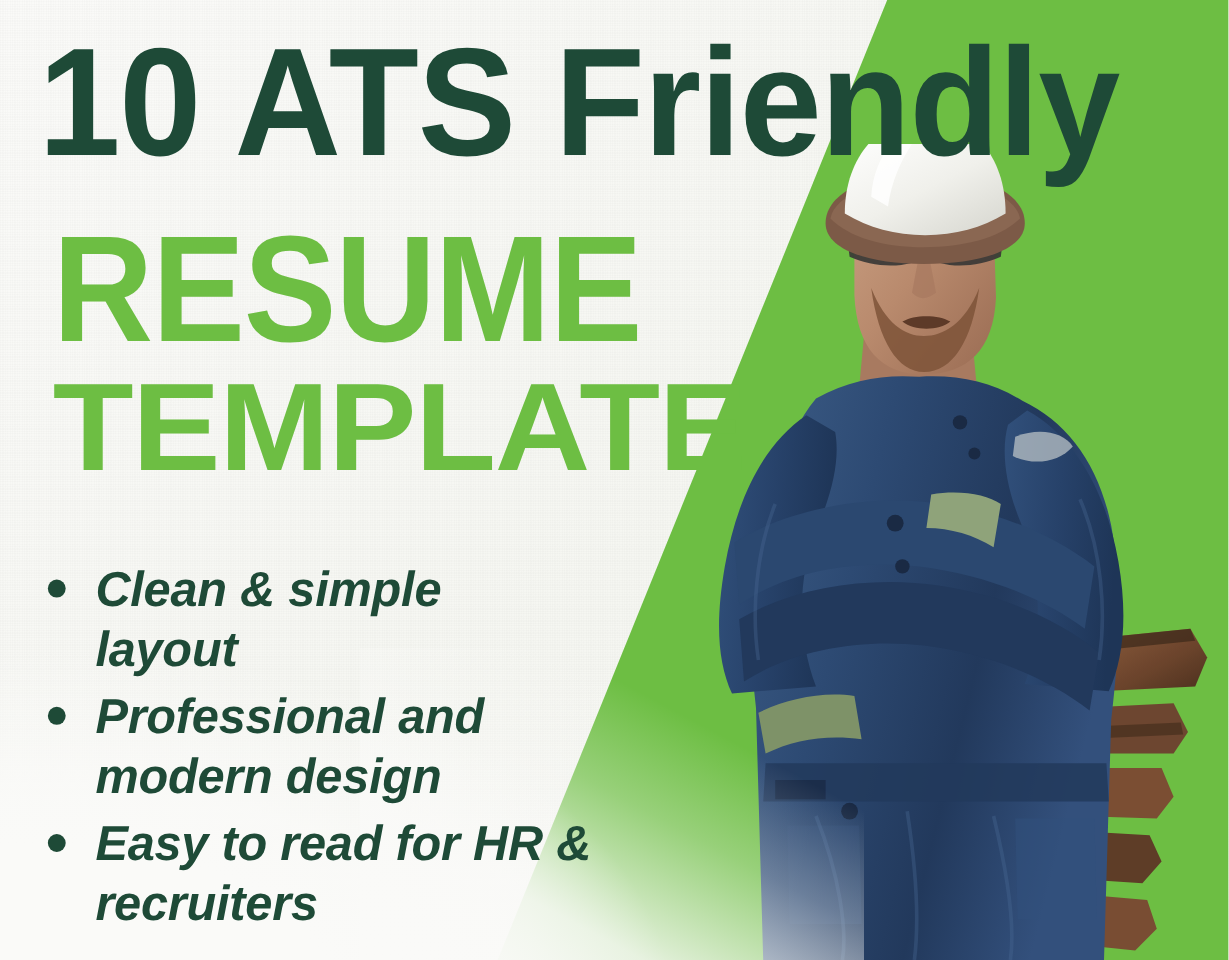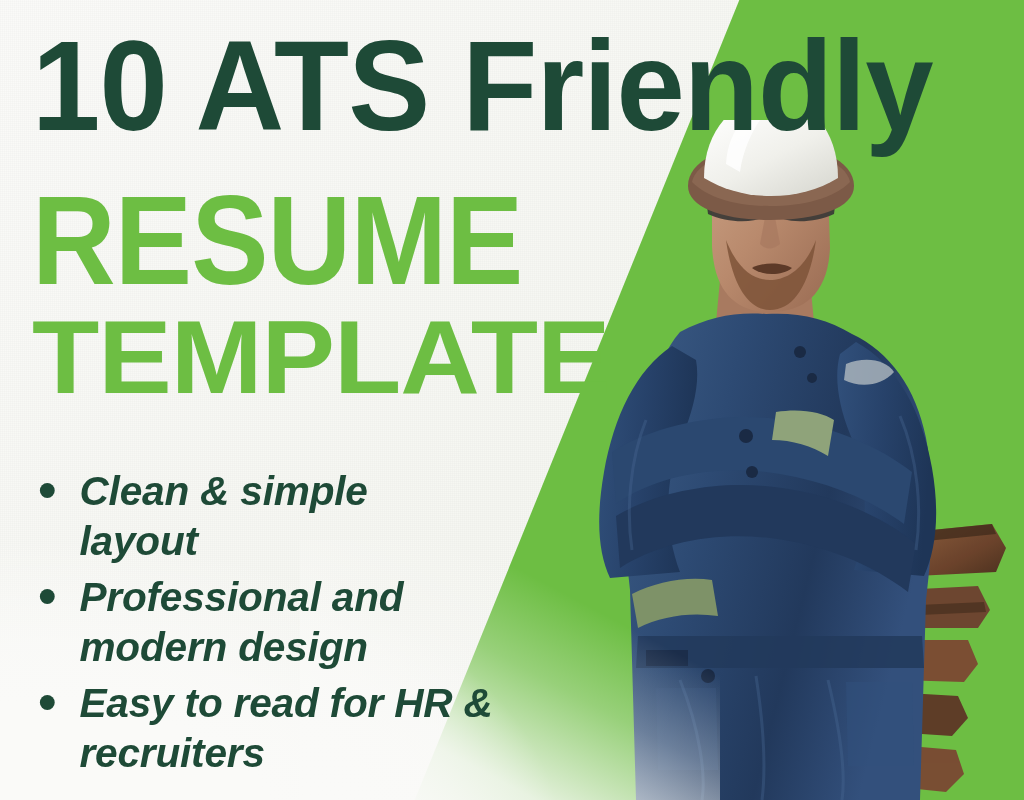--- a/index.html
+++ b/index.html
@@ -87,21 +87,21 @@
     font-weight: 700;
     letter-spacing: -1px;
     font-family: "Liberation Sans Narrow", "Liberation Sans", sans-serif;
     transform: scaleX(0.96);
     transform-origin: left top;
     white-space: nowrap;
   }
 
   .subhead {
     position: absolute;
-    left: 32px;
+    left: 44px;
     top: 182px;
     width: 520px;
     color: #6dbe43;
     font-weight: 700;
     font-family: "Liberation Sans Narrow", "Liberation Sans", sans-serif;
     line-height: 0.93;
     letter-spacing: -1px;
     text-align: center;
   }
   .subhead .l1 {

